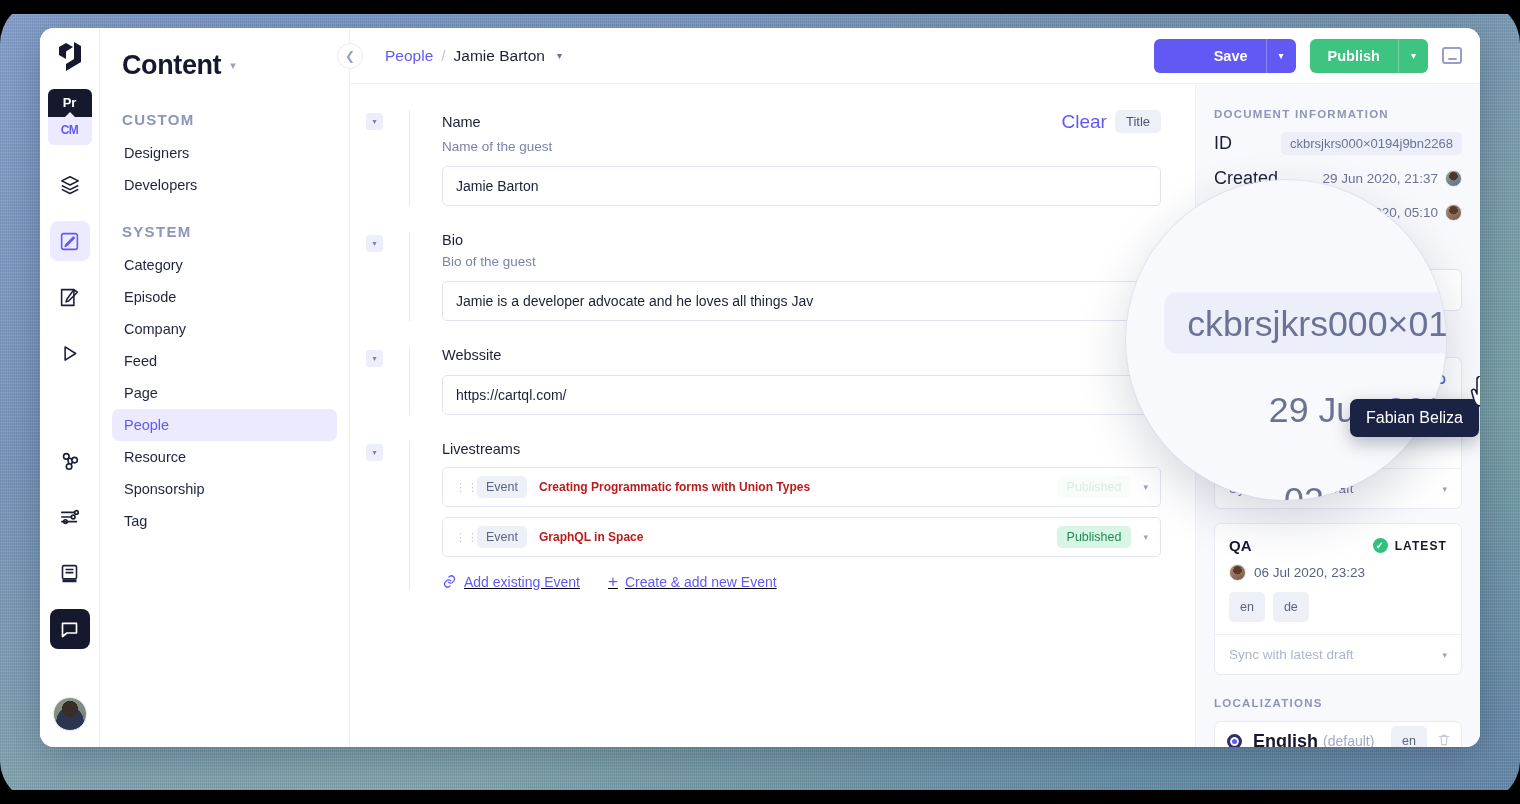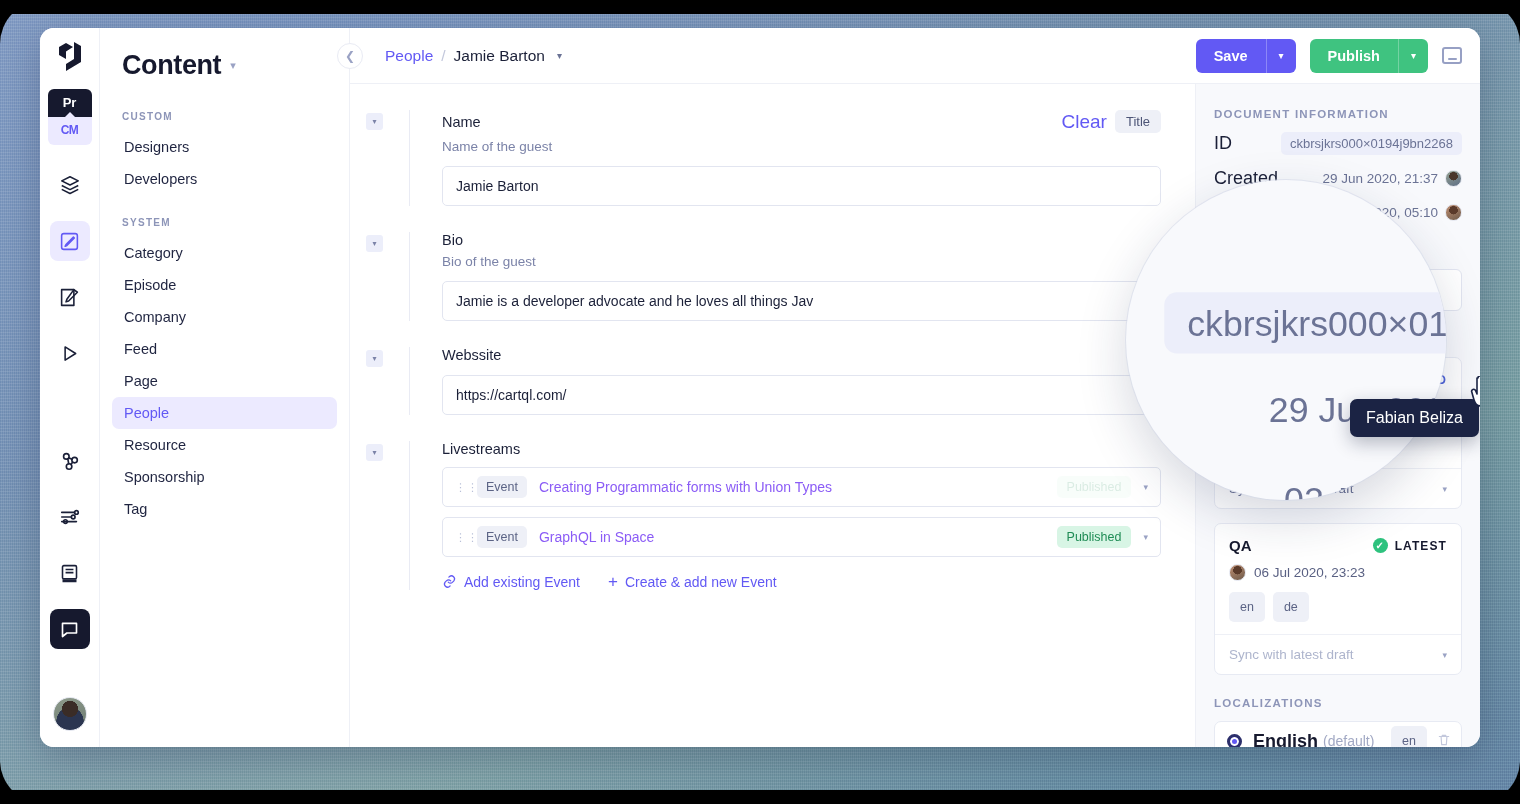--- a/index.html
+++ b/index.html
@@ -86,21 +86,21 @@
     border-right:1px solid #eef0f6;
     padding: 22px 0 0 0;
   }
   .nav-title {
     display:flex; align-items:center; gap:9px;
     padding: 0 20px 0 22px; margin-bottom: 30px;
   }
   .nav-title h1 { font-size:27px; font-weight:700; color:#16192e; letter-spacing:-.4px;}
   .caret-sm { color:#9aa2c4; font-size:11px; line-height:1; }
   .nav-section {
-    font-size:10px; letter-spacing:1.3px; font-weight:600;
+    font-size:15px; letter-spacing:1.3px; font-weight:600;
     color:#8d95b8; padding: 0 22px; margin: 0 0 9px;
   }
   .nav-section.second { margin-top:22px; }
   .nav-item {
     margin: 0 12px; padding: 8px 12px; border-radius:7px;
     font-size:14.5px; color:#1f2440; cursor:pointer;
   }
   .nav-item.active { background:#eceaff; color:#6259f4; }
 
   
@@ -119,21 +119,21 @@
   .crumb-sep { color:#c3c8dc; }
   .crumb-cur { color:#1b2038; }
   .crumb-caret { color:#6b7395; font-size:10px; margin-left:4px;}
   .topbar-right { margin-left:auto; display:flex; align-items:center; gap:14px; }
   .split-btn { display:flex; border-radius:6px; overflow:hidden; }
   .split-btn .lbl {
     color:#fff; font-size:14.5px; font-weight:600; padding:9px 18px; cursor:pointer;
   }
   .split-btn .div { width:1px; background:rgba(255,255,255,.28); }
   .split-btn .arw { color:#fff; font-size:10px; padding:9px 12px; display:flex; align-items:center; cursor:pointer;}
-  .btn-save { background:#6259f4; }
+  .btn-save { background:#6259f4;padding-left:42px; }
   .btn-publish { background:#3fc380; }
   .winbtn {
     width:20px;height:17px;border:2.5px solid #97a0c4;border-radius:3px;
     display:flex;align-items:flex-end;justify-content:center;padding-bottom:2px;
   }
   .winbtn i { display:block; width:9px;height:2.5px;background:#97a0c4;border-radius:1px;}
 
   
   .formwrap { flex:1 1 auto; display:flex; min-height:0; }
   .formcol { flex:1 1 auto; overflow:hidden; padding: 26px 0 0 0; background:#fff; min-width:0;}
@@ -161,27 +161,27 @@
   
   .rel-row {
     margin-top:10px; height:40px; border:1px solid #e2e5f0; border-radius:5px;
     display:flex; align-items:center; padding: 0 10px 0 12px; background:#fff;
   }
   .drag-dots { width:8px; color:#b9c0d8; font-size:11px; line-height:6px; letter-spacing:1px;}
   .pill-type {
     background:#eef0f7; color:#5b6385; font-size:12.5px; border-radius:5px;
     padding:4px 9px; margin: 0 12px 0 14px;
   }
-  .rel-name { font-size:14px; color:#8b5cf6; white-space:nowrap; overflow:hidden;}
+  .rel-name { font-size:12px; color:#b91c1c; white-space:nowrap; overflow:hidden;font-weight:bold;}
   .rel-right { margin-left:auto; display:flex; align-items:center; gap:12px; }
   .badge-pub {
     background:#d8f5e5; color:#1f8c55; font-size:12.5px; border-radius:5px; padding:4px 10px;
   }
   .rel-caret { color:#9aa2c4; font-size:9px; padding-right:2px;}
-  .rel-links { display:flex; gap:28px; margin-top:16px; }
+  .rel-links { display:flex; gap:28px; margin-top:16px;text-decoration:underline; }
   .rel-link { color:#6259f4; font-size:14px; display:flex; align-items:center; gap:7px; cursor:pointer;}
 
   
   .aside {
     width:285px; flex:0 0 285px; background:#f8f9fc; border-left:1px solid #eef0f6;
     padding: 24px 18px 0; overflow:hidden;
   }
   .aside-h {
     font-size:11.5px; letter-spacing:1.25px; font-weight:600; color:#8d95b8; margin-bottom:12px;
   }

